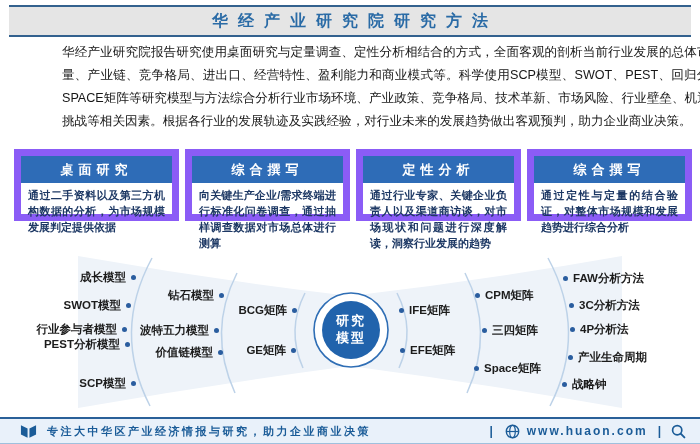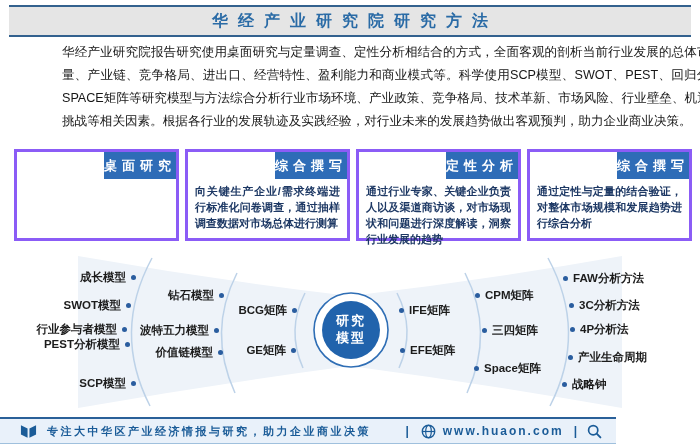--- a/index.html
+++ b/index.html
@@ -11,40 +11,40 @@
           background:#e5e5e5;border-top:2px solid #33618e;border-bottom:2px solid #33618e;
           display:flex;align-items:center;justify-content:center;}
   .header-title{color:#2a6ba6;font-weight:bold;font-size:16px;letter-spacing:10px;padding-left:10px;}
 
   
   .intro{position:absolute;top:41px;left:14px;width:673px;
          font-size:12.6px;line-height:23px;color:#161616;font-weight:400;text-align:justify;margin-left:48px;}
 
   
   .cards{position:absolute;top:149px;left:14px;width:678px;display:flex;gap:6px;}
-  .card{flex:1;height:92px;background:#ffffff;border:3px solid #8b5cf6;
-        display:flex;flex-direction:column;box-sizing:border-box;align-items:flex-end;}
+  .card{flex:1;height:72px;background:#ffffff;border:7px solid #8b5cf6;
+        display:flex;flex-direction:column;box-sizing:border-box;}
   .card-header{background:#2e6cb7;color:#ffffff;font-weight:bold;font-size:13px;
                letter-spacing:5px;text-align:center;padding:5px 0 4px;white-space:nowrap;}
   .card-body{flex:1;padding:4px 7px 0;font-size:11px;line-height:16px;
              color:#1d3864;font-weight:600;text-align:justify;}
   .card-accent{height:3px;background:#2e6cb7;margin:0 1px 1px;}
 
   
   .diagram{position:absolute;top:248px;left:0;width:700px;height:168px;}
   .diagram svg.bg{position:absolute;left:0;top:0;}
   .model-label{position:absolute;display:flex;align-items:center;gap:5px;height:16px;
                font-size:11.5px;font-weight:600;color:#1c1c1c;white-space:nowrap;}
   .dot{width:5px;height:5px;border-radius:50%;background:#2a5d9f;flex:0 0 auto;}
   .center-label{position:absolute;left:323px;top:64px;width:56px;text-align:center;
                 color:#ffffff;font-weight:bold;font-size:13px;line-height:17px;letter-spacing:2px;}
   .center-label .inner{display:inline-block;width:34px;word-break:break-all;}
 
   
-  .footer{position:absolute;left:0;bottom:0;width:616px;height:24px;
+  .footer{position:absolute;left:0;bottom:0;width:700px;height:24px;
           background:#e9f1fa;border-top:2px solid #2a6099;border-bottom:1px solid #9fc0dd;
           display:flex;align-items:center;box-sizing:content-box;color:#1b5c98;}
   .footer-logo{margin-left:20px;display:flex;align-items:center;}
   .footer-slogan{margin-left:10px;font-size:11px;font-weight:bold;letter-spacing:2.5px;}
   .footer-sep{font-size:12px;font-weight:bold;color:#1b5c98;}
   .sep1{margin-left:auto;}
   .footer-globe{margin-left:12px;display:flex;align-items:center;}
   .footer-url{margin-left:7px;font-size:12px;font-weight:bold;letter-spacing:2px;}
   .sep2{margin-left:10px;}
   .footer-search{margin:0 14px 0 10px;display:flex;align-items:center;cursor:pointer;}
@@ -56,20 +56,21 @@
 
   <div class="header">
     <div class="header-title">华经产业研究院研究方法</div>
   </div>
 
   <div class="intro">华经产业研究院报告研究使用桌面研究与定量调查、定性分析相结合的方式，全面客观的剖析当前行业发展的总体市场容量、产业链、竞争格局、进出口、经营特性、盈利能力和商业模式等。科学使用SCP模型、SWOT、PEST、回归分析、SPACE矩阵等研究模型与方法综合分析行业市场环境、产业政策、竞争格局、技术革新、市场风险、行业壁垒、机遇以及挑战等相关因素。根据各行业的发展轨迹及实践经验，对行业未来的发展趋势做出客观预判，助力企业商业决策。</div>
 
   <div class="cards">
     <div class="card">
       <div class="card-header">桌面研究</div>
+      <div class="card-body">通过二手资料以及第三方机构数据的分析，为市场规模发展判定提供依据</div>
       <div class="card-accent"></div>
     </div>
     <div class="card">
       <div class="card-header">综合撰写</div>
       <div class="card-body">向关键生产企业/需求终端进行标准化问卷调查，通过抽样调查数据对市场总体进行测算</div>
       <div class="card-accent"></div>
     </div>
     <div class="card">
       <div class="card-header">定性分析</div>
       <div class="card-body">通过行业专家、关键企业负责人以及渠道商访谈，对市场现状和问题进行深度解读，洞察行业发展的趋势</div>

